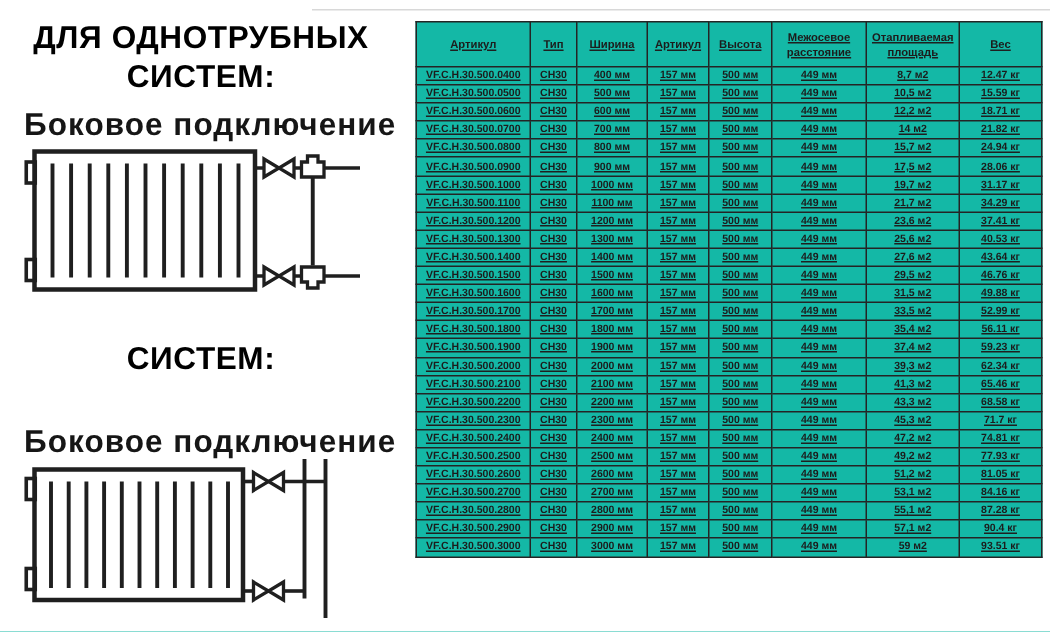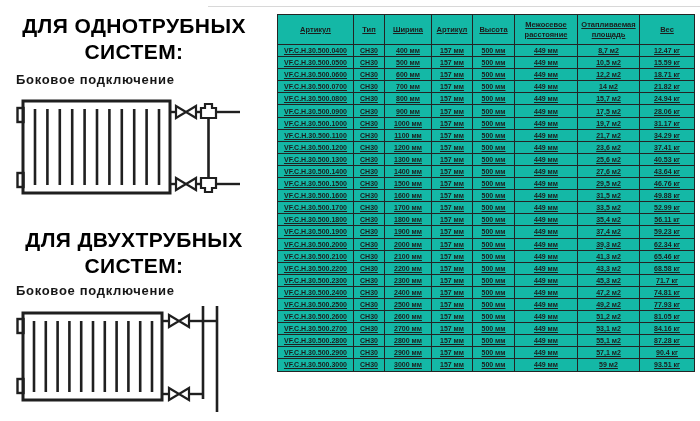--- a/index.html
+++ b/index.html
@@ -15,21 +15,21 @@
 
   
   .sec-title {
     position:absolute; left:0; width:268px;
     text-align:center; font-weight:700; color:#000000;
     font-size:21px; line-height:1.25; letter-spacing:0.4px;
   }
   .sec-sub {
     position:absolute; left:16px;
     font-weight:700; color:#161616;
-    font-size:13px; letter-spacing:0.7px;
+    font-size:21px; letter-spacing:0.7px;
   }
   .diagram { position:absolute; left:12px; }
   .diagram svg { display:block; }
 
   
   .top-divider { position:absolute; left:208px; top:6px; width:492px; height:1px; background:#d8d8d8; }
 
   
   .spec-table-wrap { position:absolute; left:277px; top:14px; width:417px; }
   table.spec {
@@ -107,21 +107,20 @@
             <polygon points="184,81 184,93 174,87"></polygon>
         </g>
         <line x1="184" y1="87" x2="189" y2="87" stroke-width="2.4"></line>
         <polygon points="189,91 193,91 193,95 200,95 200,91 204,91 204,81 189,81" stroke-width="2.2" fill="#ffffff"></polygon>
         <line x1="204" y1="87" x2="228" y2="87" stroke-width="2.4"></line>
       </g>
     </svg>
   </div>
 
   <div class="sec-title" style="top:227px;">
-    <div>ДЛЯ ДВУХТРУБНЫХ</div>
     <div>СИСТЕМ:</div>
   </div>
   <div class="sec-sub" style="top:283px;">Боковое подключение</div>
 
   <div class="diagram" style="top:304px;">
     <svg width="232" height="112" viewBox="0 0 232 112">
       <g stroke="#1f1f1f" fill="none">
 
         <rect x="11" y="9" width="139" height="87" stroke-width="3"></rect>
 

